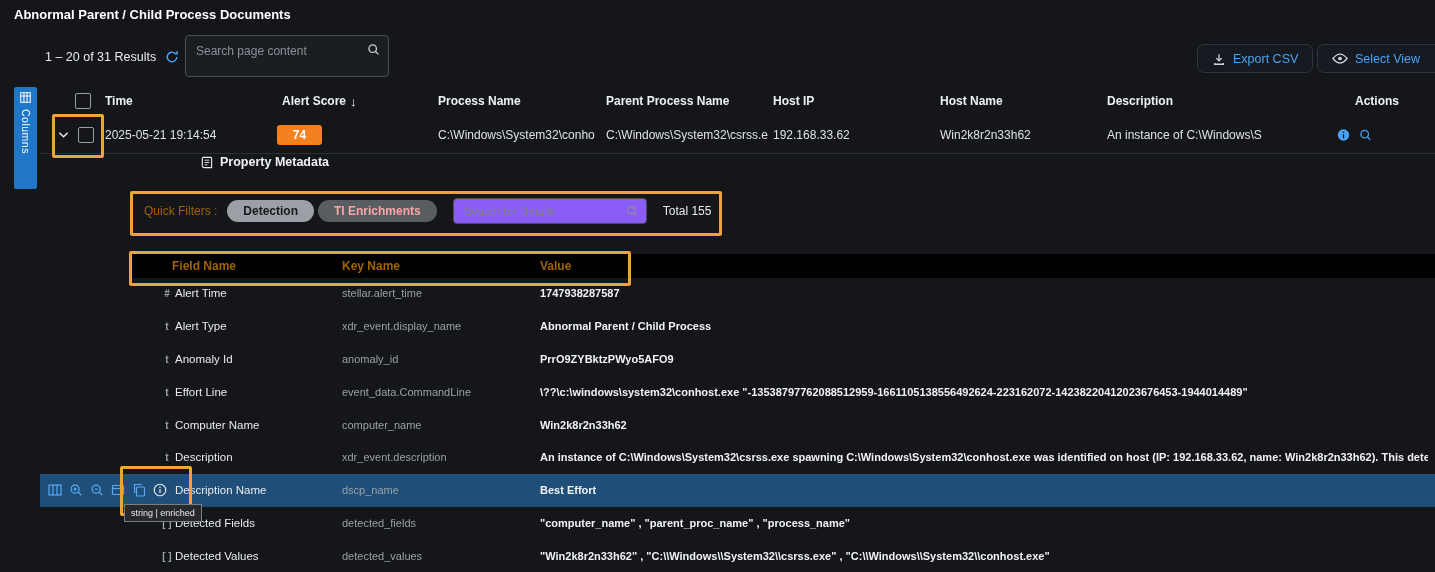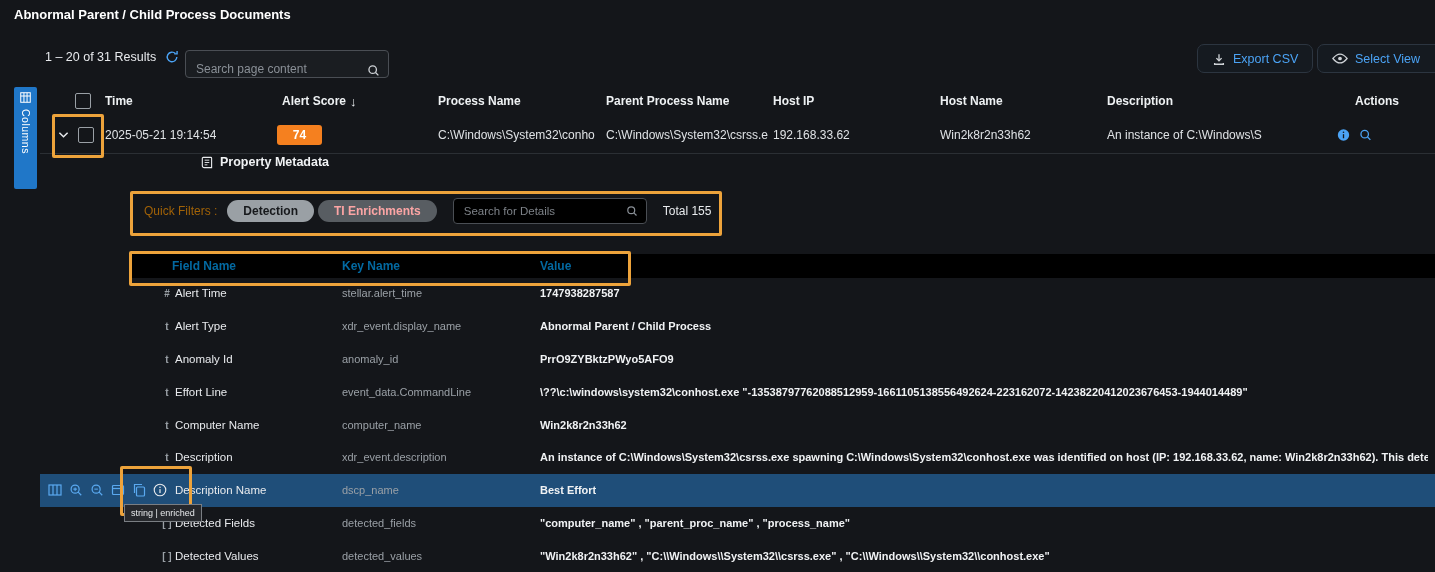--- a/index.html
+++ b/index.html
@@ -4,22 +4,22 @@
 <style>
   html,body{margin:0;padding:0;background:#0c0e11;}
   .screen{position:relative;width:1435px;height:572px;background:#14161a;overflow:hidden;
           font-family:"Liberation Sans",sans-serif;color:#e8eaed;}
 
   .page-title{position:absolute;left:14px;top:7px;font-size:13px;font-weight:700;color:#ffffff;}
 
   
   .results{position:absolute;left:45px;top:50px;font-size:12.5px;display:flex;align-items:center;gap:9px;color:#e8eaed;}
   .refresh-icon{color:#4ba3f5;display:flex;}
-  .page-search{position:absolute;left:185px;top:50px;width:186px;height:26px;background:#1a1d21;
-               border:1px solid #4a4e54;border-radius:4px;display:flex;align-items:flex-end;padding:0 8px;gap:6px;}
+  .page-search{position:absolute;left:185px;top:35px;width:186px;height:26px;background:#1a1d21;
+               border:1px solid #4a4e54;border-radius:4px;display:flex;align-items:flex-start;padding:7px 8px;gap:6px;}
   .page-search input{flex:1;background:transparent;border:0;outline:0;color:#dde0e3;font-size:12px;font-family:inherit;min-width:0;}
   .page-search input::placeholder{color:#8a9097;}
   .search-glyph{color:#cfd3d7;display:flex;}
   .btn{position:absolute;top:44px;height:29px;display:flex;align-items:center;gap:7px;padding:0 14px;
        border:1px solid #2c3540;border-radius:7px;background:#151a20;color:#4ba3f5;font-size:12.5px;cursor:pointer;}
   .btn.export{left:1197px;}
   .btn.select-view{left:1317px;width:138px;}
 
   
   .columns-tab{position:absolute;left:14px;top:87px;width:23px;height:97px;background:#2077c8;border-radius:2px;
@@ -51,29 +51,29 @@
   
   .prop-meta{position:absolute;left:200px;top:155px;display:flex;align-items:center;gap:7px;
              font-size:12.5px;font-weight:700;color:#f0f2f4;}
   .prop-meta .book{display:flex;color:#e8eaed;}
 
   .quick-filters{position:absolute;left:130px;top:191px;width:586px;height:39px;display:flex;align-items:center;gap:10px;padding:0 14px;box-sizing:border-box;}
   .qf-label{font-size:12px;color:#a16207;white-space:nowrap;}
   .pill{height:22px;border-radius:11px;display:flex;align-items:center;padding:0 16px;font-size:12px;font-weight:700;cursor:pointer;white-space:nowrap;}
   .pill.detection{background:#9aa0a5;color:#17191c;z-index:2;}
   .pill.ti{background:#585d62;color:#fca5a5;margin-left:-6px;}
-  .detail-search{width:180px;height:24px;border:1px solid #4a4e54;border-radius:4px;background:#000000;
+  .detail-search{width:180px;height:24px;border:1px solid #4a4e54;border-radius:4px;background:#8b5cf6;
                  display:flex;align-items:center;padding:0 8px;gap:6px;margin-left:6px;}
   .detail-search input{flex:1;background:transparent;border:0;outline:0;color:#dde0e3;font-size:11.5px;font-family:inherit;min-width:0;}
   .detail-search input::placeholder{color:#7d8288;}
   .detail-search .search-glyph{color:#8a9097;}
   .total-text{font-size:12px;color:#e8eaed;margin-left:6px;white-space:nowrap;}
 
   .meta-thead{position:absolute;left:130px;top:254px;width:1305px;height:24px;background:#000;
-              font-size:12px;font-weight:700;color:#0369a1;}
+              font-size:12px;font-weight:700;color:#a16207;}
   .meta-thead .h{position:absolute;top:5px;}
   .meta-thead .h.field{left:42px;}
   .meta-thead .h.key{left:212px;}
   .meta-thead .h.value{left:410px;}
 
   .meta-rows{position:absolute;left:40px;top:277px;width:1395px;}
   .meta-row{position:relative;height:32.8px;}
   .meta-row.highlighted{background:#1f4e79;}
   .type-icon{position:absolute;left:118px;top:50%;transform:translateY(-50%);width:18px;text-align:center;
              color:#9aa0a6;font-size:10px;font-weight:700;white-space:nowrap;}

